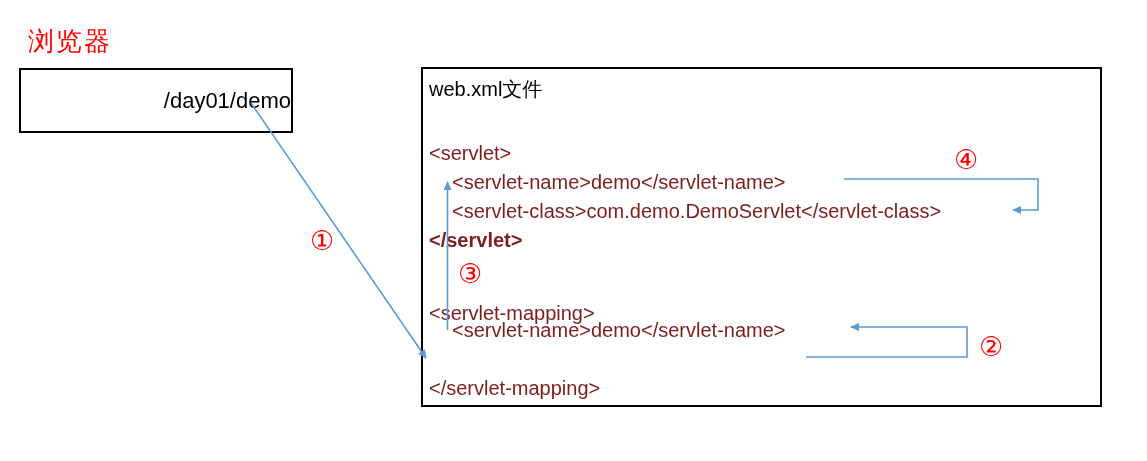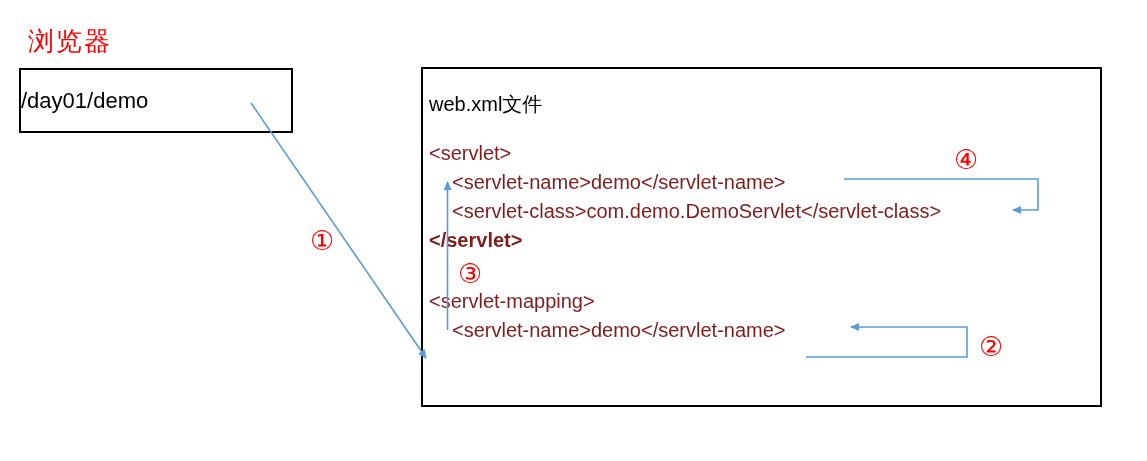--- a/index.html
+++ b/index.html
@@ -20,49 +20,49 @@
     letter-spacing: 2px;
   }
   .hdr-browser { left: 28px; top: 29px; }
   .hdr-server  { left: 477px; top: 29px; }
 
   .browser-box {
     position: absolute;
     left: 19px; top: 68px;
     width: 270px; height: 61px;
     border: 2px solid #000000;
-    display: flex; align-items: center; justify-content: flex-start;
+    display: flex; align-items: center; justify-content: flex-end;
     font-size: 22px; color: #000000;
   }
 
   .server-box {
     position: absolute;
     left: 421px; top: 67px;
     width: 677px; height: 336px;
     border: 2px solid #000000;
   }
 
   .file-title {
     position: absolute;
-    left: 429px; top: 93px;
+    left: 429px; top: 78px;
     font-size: 20px; color: #000000;
     line-height: 22px;
   }
 
   .code-line {
     position: absolute;
     font-size: 20px; color: #7f1d1d;
     line-height: 22px;
     white-space: pre;
   }
   .cl-0 { left: 429px; top: 142px; }
   .cl-1 { left: 452px; top: 171px; }
   .cl-2 { left: 452px; top: 200px; }
   .cl-3 { left: 429px; top: 229px; font-weight: bold; }
-  .cl-4 { left: 429px; top: 290px; }
+  .cl-4 { left: 429px; top: 302px; }
   .cl-5 { left: 452px; top: 319px; }
   .cl-6 { left: 452px; top: 348px; }
   .cl-7 { left: 429px; top: 377px; }
 
   .arrow-layer {
     position: absolute;
     left: 0; top: 0;
     width: 1147px; height: 461px;
     pointer-events: none;
   }
@@ -94,20 +94,21 @@
   <div class="server-box"></div>
 
   <div class="file-title">web.xml文件</div>
 
   <div class="code-line cl-0">&lt;servlet&gt;</div>
   <div class="code-line cl-1">&lt;servlet-name&gt;demo&lt;/servlet-name&gt;</div>
   <div class="code-line cl-2">&lt;servlet-class&gt;com.demo.DemoServlet&lt;/servlet-class&gt;</div>
   <div class="code-line cl-3">&lt;/servlet&gt;</div>
   <div class="code-line cl-4">&lt;servlet-mapping&gt;</div>
   <div class="code-line cl-5">&lt;servlet-name&gt;demo&lt;/servlet-name&gt;</div>
+  <div class="code-line cl-7">&lt;/servlet-mapping&gt;</div>
 
   <svg class="arrow-layer" viewBox="0 0 1147 461" xmlns="http://www.w3.org/2000/svg">
     <defs>
       <marker id="ah" markerWidth="9" markerHeight="8" refX="8" refY="4" orient="auto" markerUnits="userSpaceOnUse">
         <path d="M0,0 L9,4 L0,8 Z" fill="#5b9bd5"></path>
       </marker>
     </defs>
     <line x1="251" y1="103" x2="426" y2="358" stroke="#5b9bd5" stroke-width="1.6" marker-end="url(#ah)"></line>
     <polyline points="806,357 967,357 967,327 851,327" fill="none" stroke="#5b9bd5" stroke-width="1.6" marker-end="url(#ah)"></polyline>
     <line x1="447.5" y1="330" x2="447.5" y2="182" stroke="#5b9bd5" stroke-width="1.6" marker-end="url(#ah)"></line>

